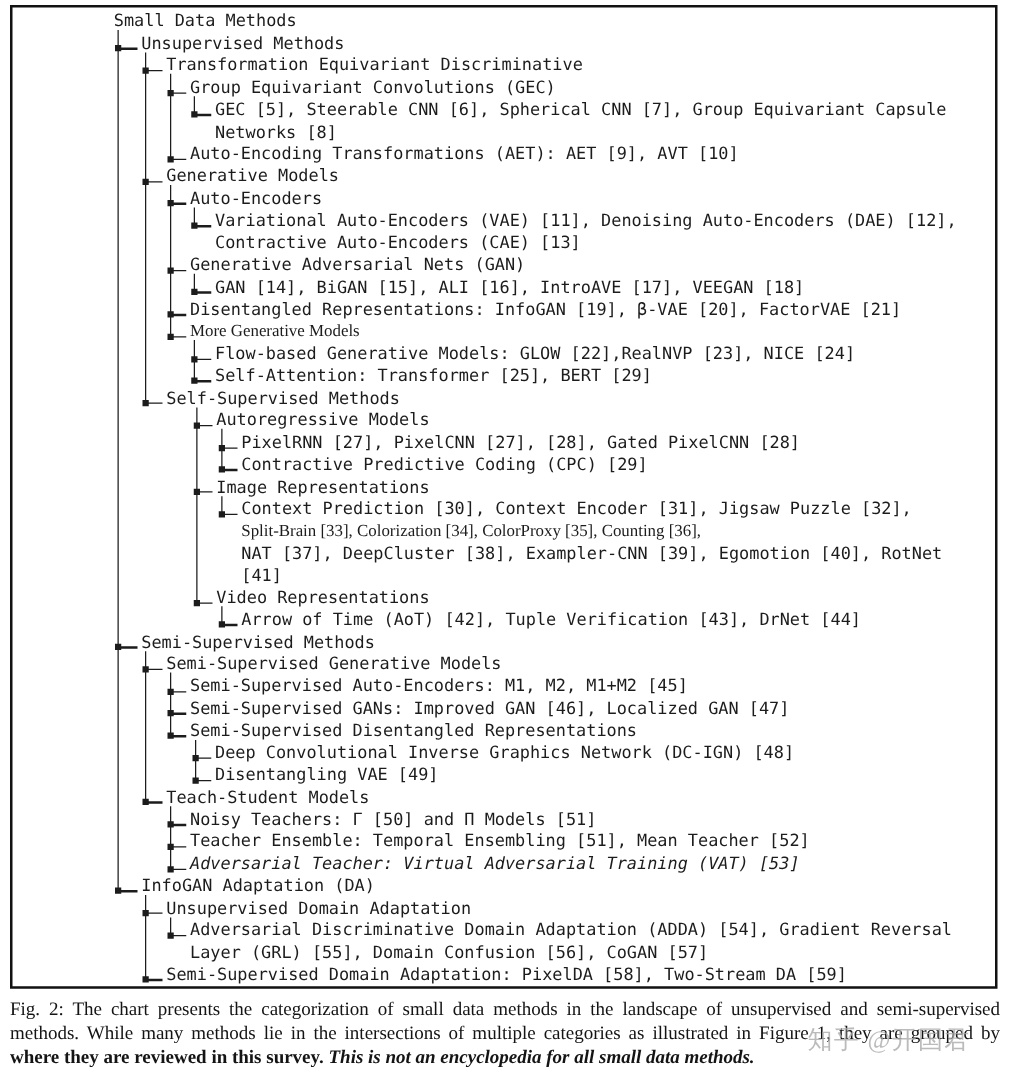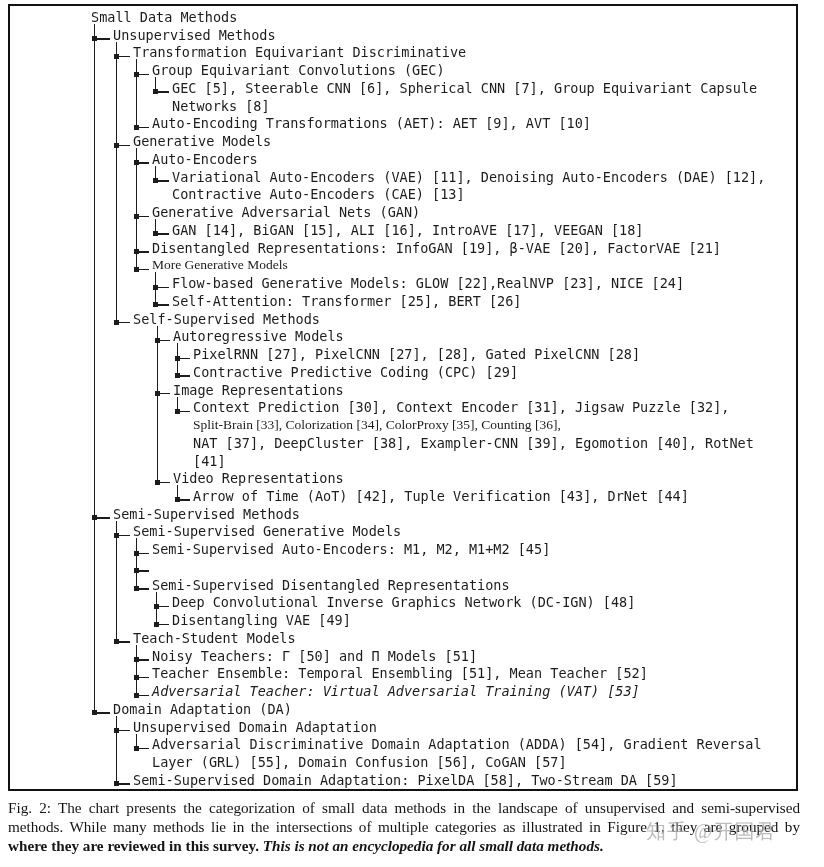--- a/index.html
+++ b/index.html
@@ -60,21 +60,21 @@
       <div class="sq" style="left: 128px; top: 231.38px;"></div>
       <div class="tree-row" style="left: 127px; top: 240.62px;">Disentangled Representations: InfoGAN [19], β-VAE [20], FactorVAE [21]</div>
       <div class="hline" style="left: 111px; top: 251.12px; width: 13px;"></div>
       <div class="sq" style="left: 109px; top: 249.12px;"></div>
       <div class="tree-row" style="left: 127px; top: 258.36px; font-family: Liberation Serif, serif;">More Generative Models</div>
       <div class="hline" style="left: 111px; top: 268.86px; width: 13px;"></div>
       <div class="sq" style="left: 109px; top: 266.86px;"></div>
       <div class="tree-row" style="left: 147px; top: 276.1px;">Flow-based Generative Models: GLOW [22],RealNVP [23], NICE [24]</div>
       <div class="hline" style="left: 130px; top: 286.6px; width: 14px;"></div>
       <div class="sq" style="left: 128px; top: 284.6px;"></div>
-      <div class="tree-row" style="left: 147px; top: 293.84px;">Self-Attention: Transformer [25], BERT [26]</div>
+      <div class="tree-row" style="left: 147px; top: 293.84px;">Self-Attention: Transformer [25], BERT [29]</div>
       <div class="hline" style="left: 130px; top: 304.34px; width: 14px;"></div>
       <div class="sq" style="left: 128px; top: 302.34px;"></div>
       <div class="tree-row" style="left: 108px; top: 311.58px;">Self-Supervised Methods</div>
       <div class="hline" style="left: 91px; top: 322.08px; width: 14px;"></div>
       <div class="sq" style="left: 89px; top: 320.08px;"></div>
       <div class="tree-row" style="left: 148px; top: 329.32px;">Autoregressive Models</div>
       <div class="hline" style="left: 132px; top: 339.82px; width: 13px;"></div>
       <div class="sq" style="left: 130px; top: 337.82px;"></div>
       <div class="tree-row" style="left: 168px; top: 347.06px;">PixelRNN [27], PixelCNN [27], [28], Gated PixelCNN [28]</div>
       <div class="hline" style="left: 152px; top: 357.56px; width: 13px;"></div>
@@ -99,20 +99,21 @@
       <div class="sq" style="left: 150px; top: 497.48px;"></div>
       <div class="tree-row" style="left: 88px; top: 506.72px;">Semi-Supervised Methods</div>
       <div class="hline" style="left: 69px; top: 517.22px; width: 16px;"></div>
       <div class="sq" style="left: 67px; top: 515.22px;"></div>
       <div class="tree-row" style="left: 108px; top: 524.46px;">Semi-Supervised Generative Models</div>
       <div class="hline" style="left: 91px; top: 534.96px; width: 14px;"></div>
       <div class="sq" style="left: 89px; top: 532.96px;"></div>
       <div class="tree-row" style="left: 127px; top: 542.2px;">Semi-Supervised Auto-Encoders: M1, M2, M1+M2 [45]</div>
       <div class="hline" style="left: 111px; top: 552.7px; width: 13px;"></div>
       <div class="sq" style="left: 109px; top: 550.7px;"></div>
+      <div class="tree-row" style="left: 127px; top: 559.94px;">Semi-Supervised GANs: Improved GAN [46], Localized GAN [47]</div>
       <div class="hline" style="left: 111px; top: 570.44px; width: 13px;"></div>
       <div class="sq" style="left: 109px; top: 568.44px;"></div>
       <div class="tree-row" style="left: 127px; top: 577.68px;">Semi-Supervised Disentangled Representations</div>
       <div class="hline" style="left: 111px; top: 588.18px; width: 13px;"></div>
       <div class="sq" style="left: 109px; top: 586.18px;"></div>
       <div class="tree-row" style="left: 147px; top: 595.42px;">Deep Convolutional Inverse Graphics Network (DC-IGN) [48]</div>
       <div class="hline" style="left: 131px; top: 605.92px; width: 13px;"></div>
       <div class="sq" style="left: 129px; top: 603.92px;"></div>
       <div class="tree-row" style="left: 147px; top: 613.16px;">Disentangling VAE [49]</div>
       <div class="hline" style="left: 131px; top: 623.66px; width: 13px;"></div>
@@ -122,21 +123,21 @@
       <div class="sq" style="left: 89px; top: 639.4px;"></div>
       <div class="tree-row" style="left: 127px; top: 648.64px;">Noisy Teachers: Γ [50] and Π Models [51]</div>
       <div class="hline" style="left: 111px; top: 659.14px; width: 13px;"></div>
       <div class="sq" style="left: 109px; top: 657.14px;"></div>
       <div class="tree-row" style="left: 127px; top: 666.38px;">Teacher Ensemble: Temporal Ensembling [51], Mean Teacher [52]</div>
       <div class="hline" style="left: 111px; top: 676.88px; width: 13px;"></div>
       <div class="sq" style="left: 109px; top: 674.88px;"></div>
       <div class="tree-row" style="left: 127px; top: 684.12px; font-style: italic;">Adversarial Teacher: Virtual Adversarial Training (VAT) [53]</div>
       <div class="hline" style="left: 111px; top: 694.62px; width: 13px;"></div>
       <div class="sq" style="left: 109px; top: 692.62px;"></div>
-      <div class="tree-row" style="left: 88px; top: 701.86px;">Domain Adaptation (DA)</div>
+      <div class="tree-row" style="left: 88px; top: 701.86px;">InfoGAN Adaptation (DA)</div>
       <div class="hline" style="left: 69px; top: 712.36px; width: 16px;"></div>
       <div class="sq" style="left: 67px; top: 710.36px;"></div>
       <div class="tree-row" style="left: 108px; top: 719.6px;">Unsupervised Domain Adaptation</div>
       <div class="hline" style="left: 91px; top: 730.1px; width: 14px;"></div>
       <div class="sq" style="left: 89px; top: 728.1px;"></div>
       <div class="tree-row" style="left: 127px; top: 737.34px;">Adversarial Discriminative Domain Adaptation (ADDA) [54], Gradient Reversal</div>
       <div class="hline" style="left: 111px; top: 747.84px; width: 13px;"></div>
       <div class="sq" style="left: 109px; top: 745.84px;"></div>
       <div class="tree-row" style="left: 127px; top: 755.08px;">Layer (GRL) [55], Domain Confusion [56], CoGAN [57]</div>
       <div class="tree-row" style="left: 108px; top: 772.82px;">Semi-Supervised Domain Adaptation: PixelDA [58], Two-Stream DA [59]</div>

